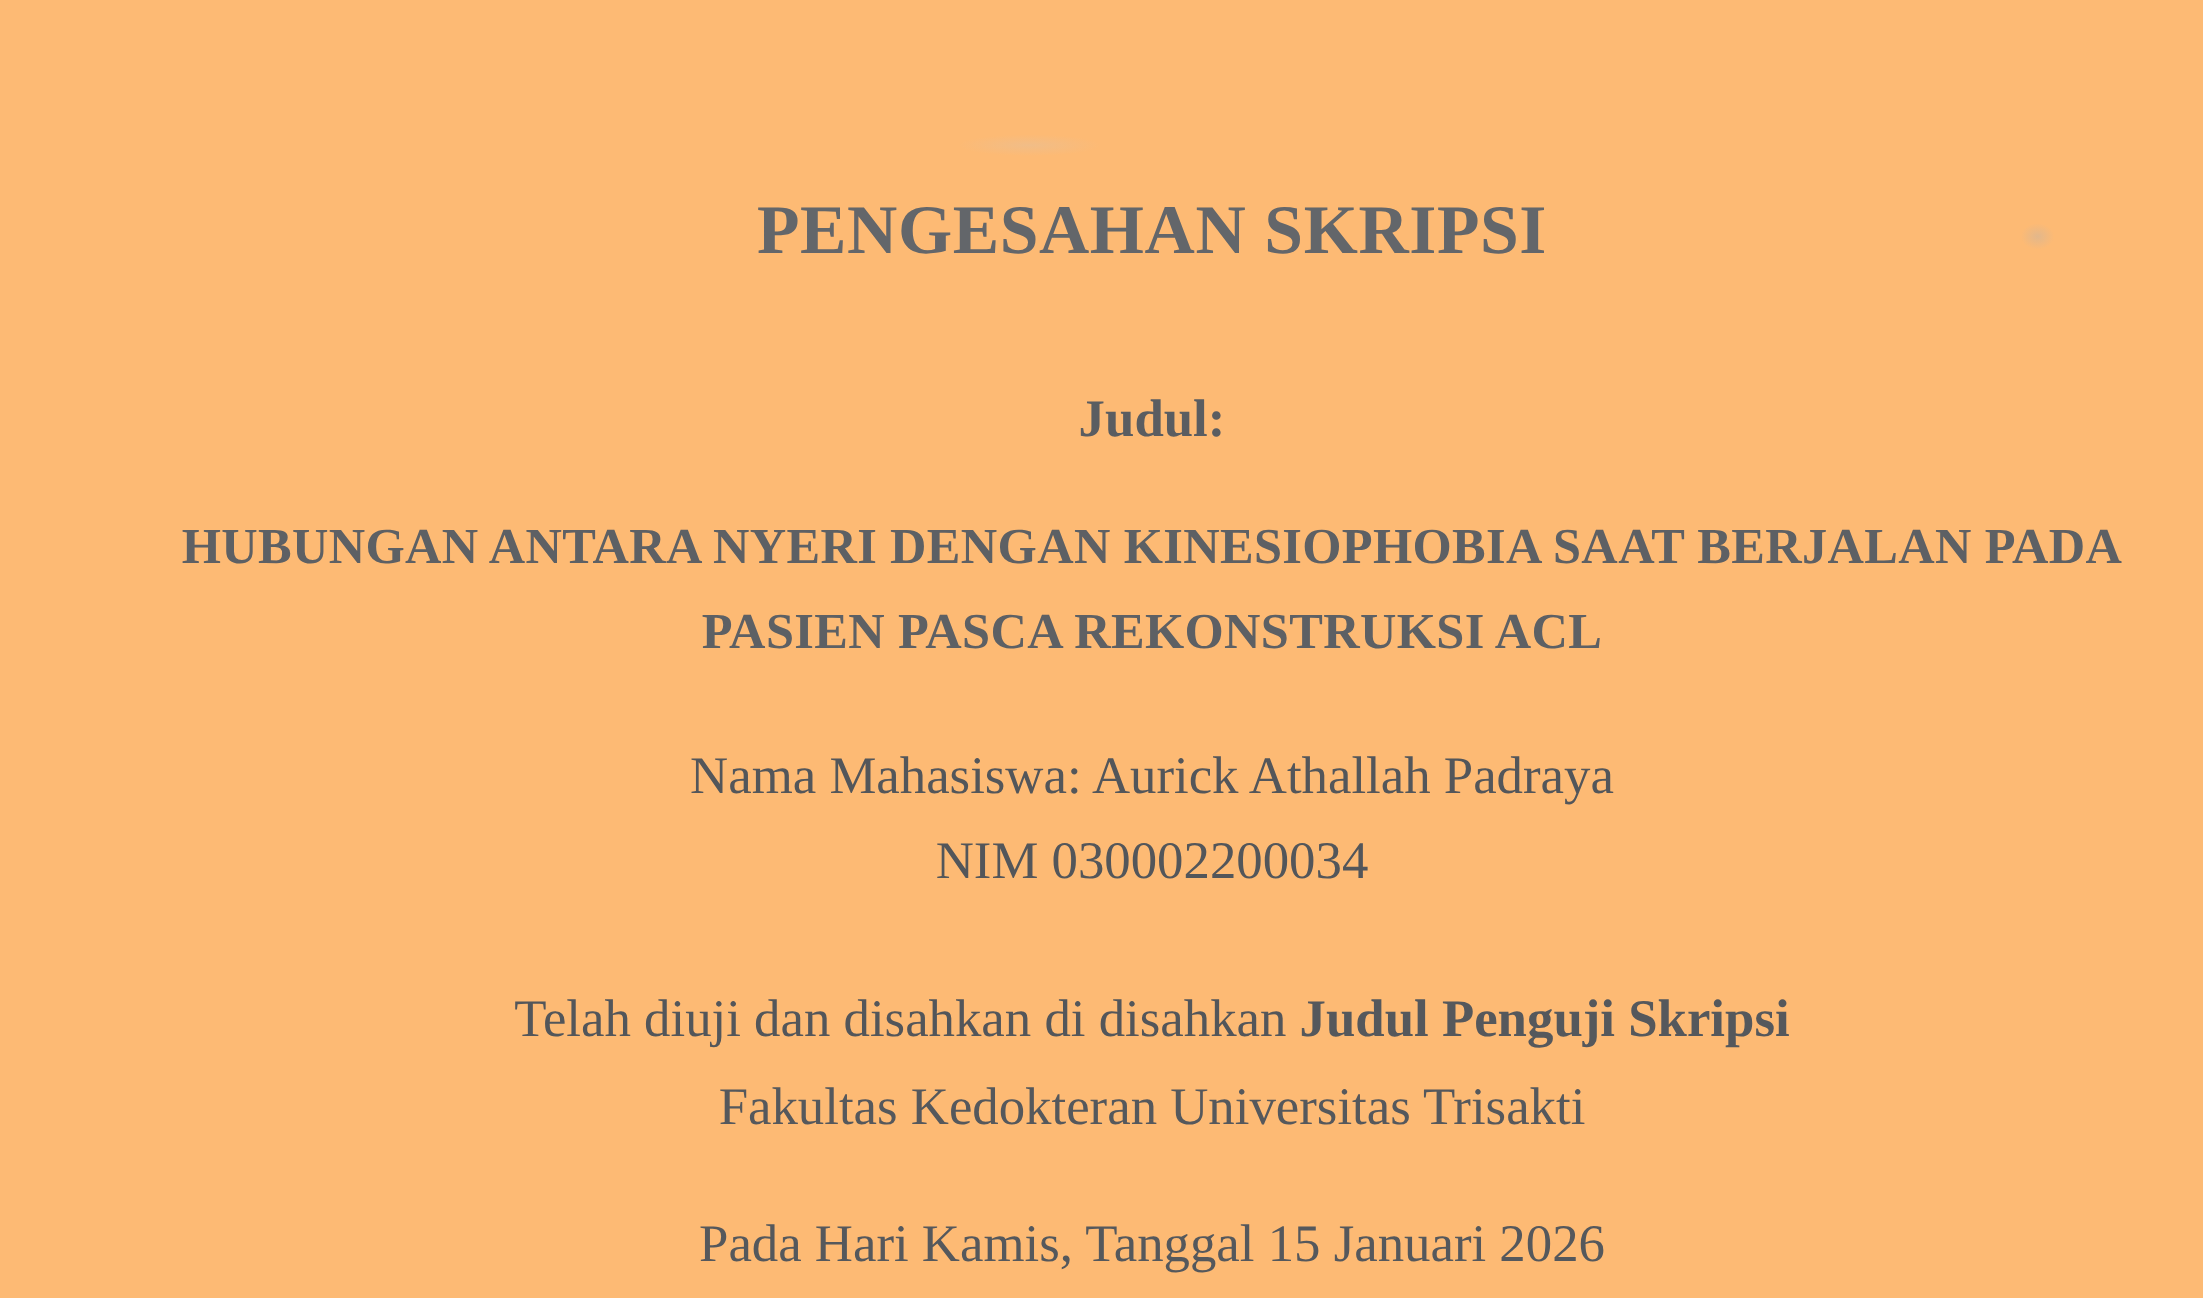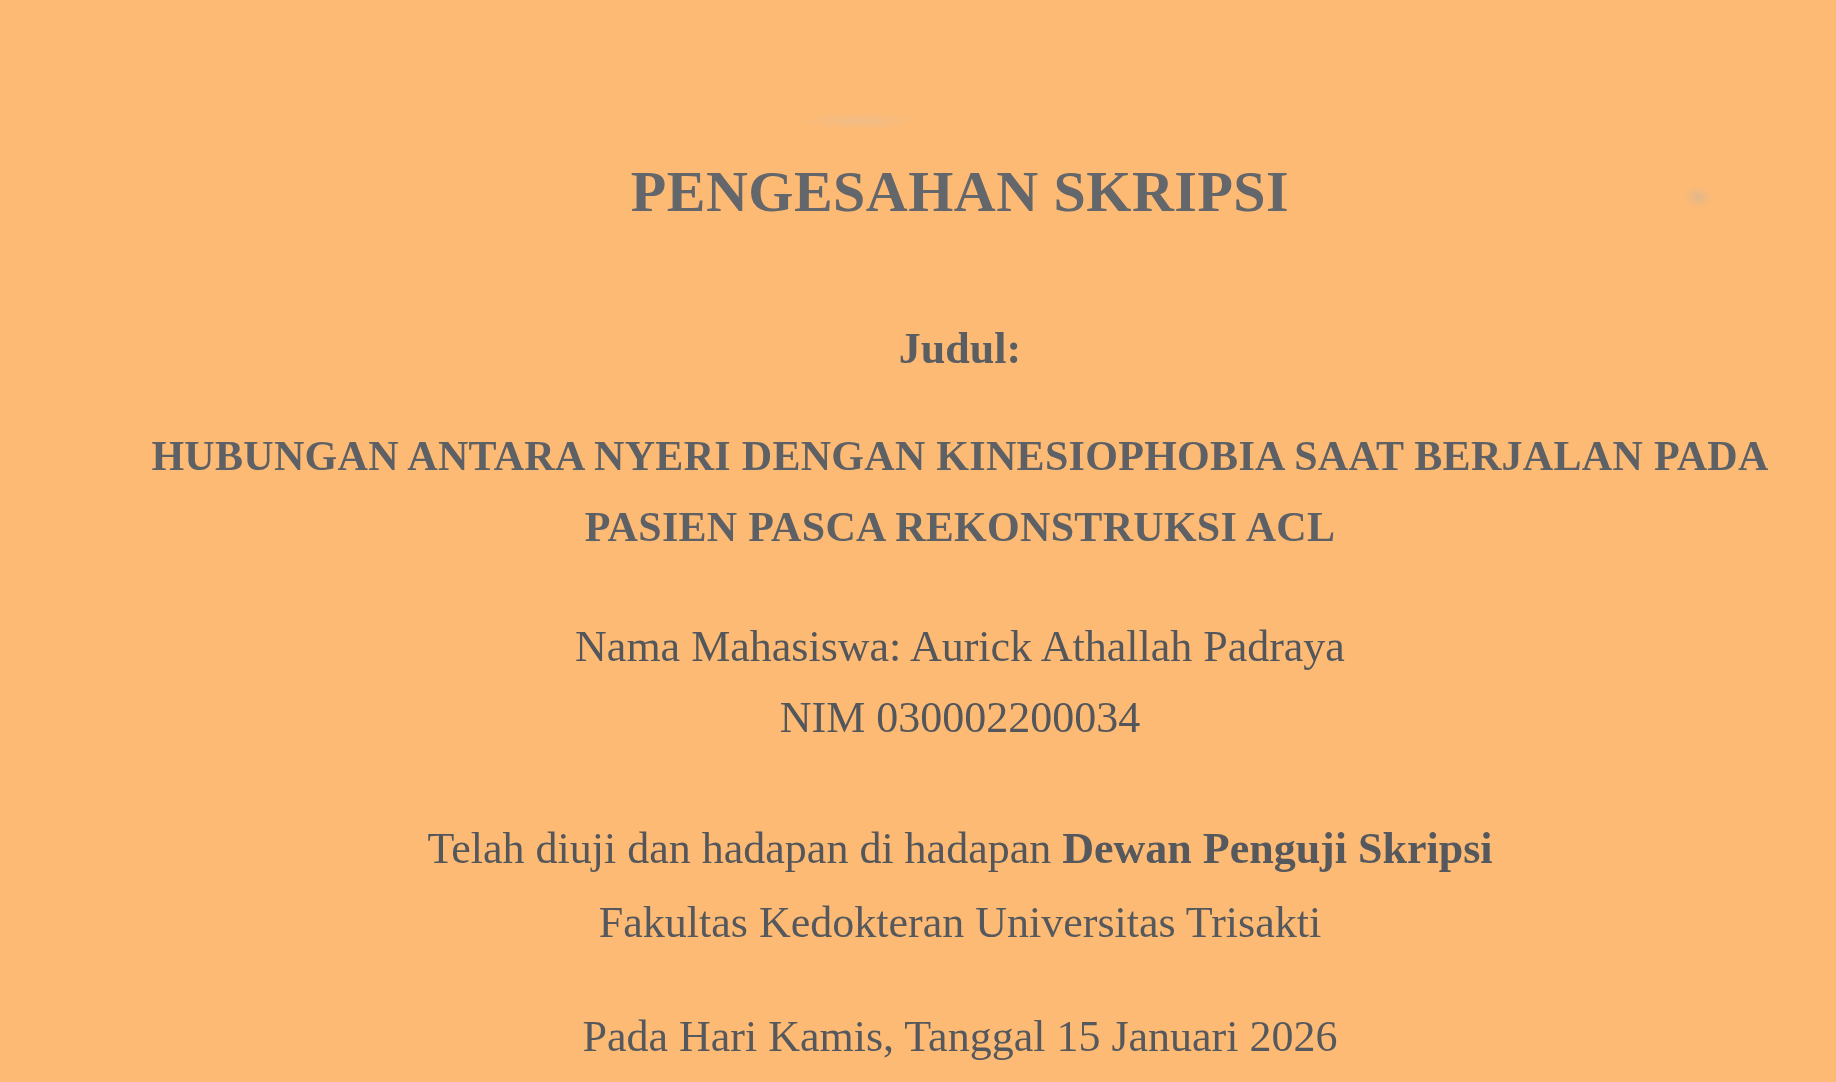--- a/index.html
+++ b/index.html
@@ -112,19 +112,19 @@
   <div class="line section-label">Judul:</div>
 
   <div class="line thesis-line1">HUBUNGAN ANTARA NYERI DENGAN KINESIOPHOBIA SAAT BERJALAN PADA</div>
 
   <div class="line thesis-line2">PASIEN PASCA REKONSTRUKSI ACL</div>
 
   <div class="line student-name">Nama Mahasiswa: Aurick Athallah Padraya</div>
 
   <div class="line student-nim">NIM 030002200034</div>
 
-  <div class="line statement"><span>Telah diuji dan hadapan di hadapan </span><span class="bold-part">Dewan Penguji Skripsi</span></div>
+  <div class="line statement"><span>Telah diuji dan disahkan di disahkan </span><span class="bold-part">Judul Penguji Skripsi</span></div>
 
   <div class="line faculty">Fakultas Kedokteran Universitas Trisakti</div>
 
   <div class="line date-line">Pada Hari Kamis, Tanggal 15 Januari 2026</div>
 
 </div>
 
 </body></html>

